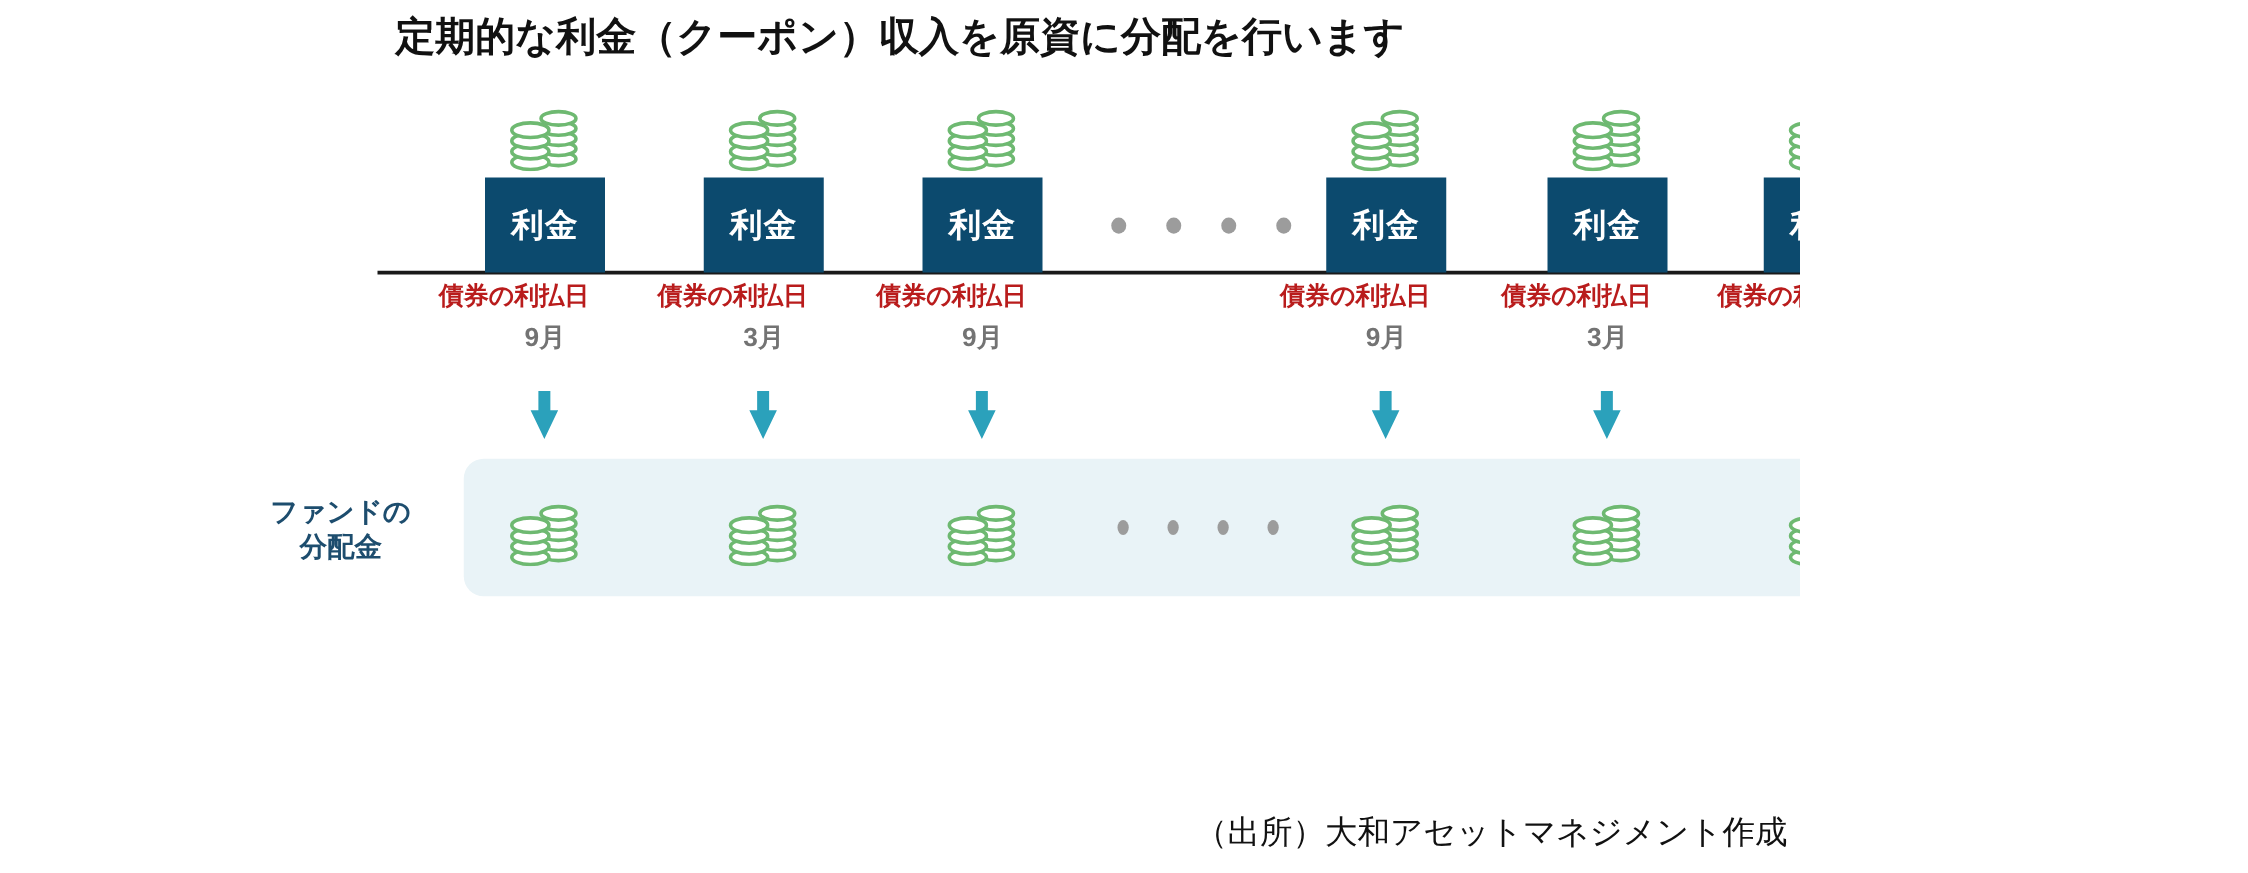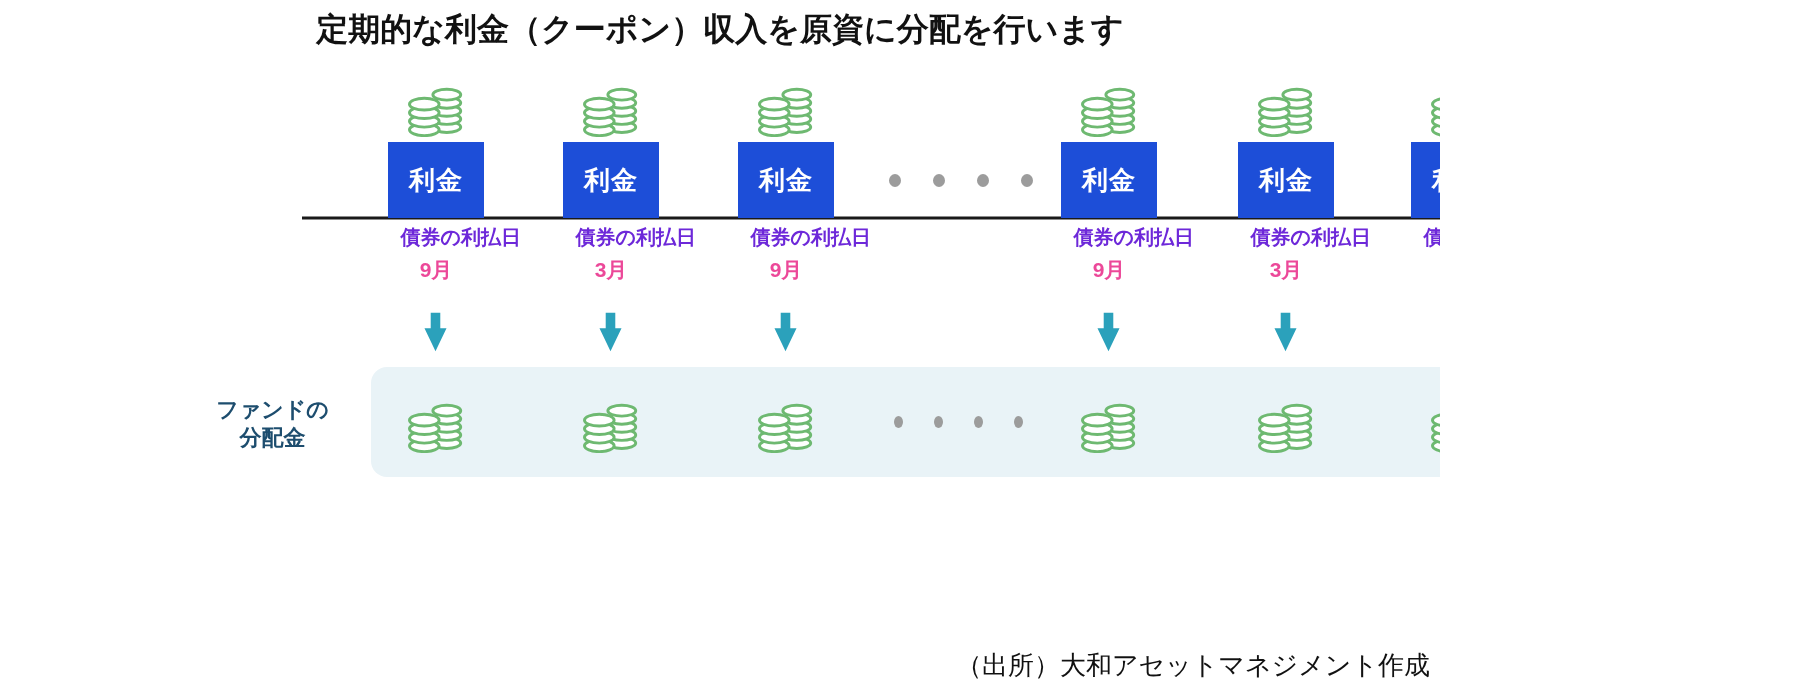--- a/index.html
+++ b/index.html
@@ -15,30 +15,30 @@
   
   .axis { position:absolute; left:290px; top:180px; }
   
   .col { position:absolute; top:66px; width:170px; height:400px; }
   .col > * { position:absolute; }
   .coins { width:58px; height:63px; left:56px; }
   .top-coins { top:8px; }
   .fund-coins { top:324px; }
   .rikin {
     left:37px; top:76px; width:96px; height:76px; box-sizing:border-box;
-    background:#1d4ed8; color:#fff; font-weight:700; font-size:26px;
+    background:#0c4a6e; color:#fff; font-weight:700; font-size:26px;
     line-height:76px; text-align:center; letter-spacing:1px;
   }
   .paylab {
-    left:0; top:158px; width:170px; text-align:right;
-    font-weight:700; font-size:20px; color:#6d28d9; line-height:26px;
+    left:0; top:158px; width:170px; text-align:left;
+    font-weight:700; font-size:20px; color:#b91c1c; line-height:26px;
   }
   .month {
     left:0; top:190px; width:170px; text-align:center;
-    font-weight:700; font-size:21px; color:#ec4899;
+    font-weight:700; font-size:21px; color:#737373;
   }
   .darrow { left:73px; top:246px; width:23px; height:40px; }
   
   .dots { position:absolute; display:flex; }
   .dots-timeline { left:889px; top:174px; gap:32px; }
   .dots-timeline span { width:12px; height:13px; border-radius:50%; background:#9c9c9c; }
   .dots-fund { left:894px; top:416px; gap:31px; }
   .dots-fund span { width:9px; height:12px; border-radius:50%; background:#9c9c9c; }
   
   .fundbox {

